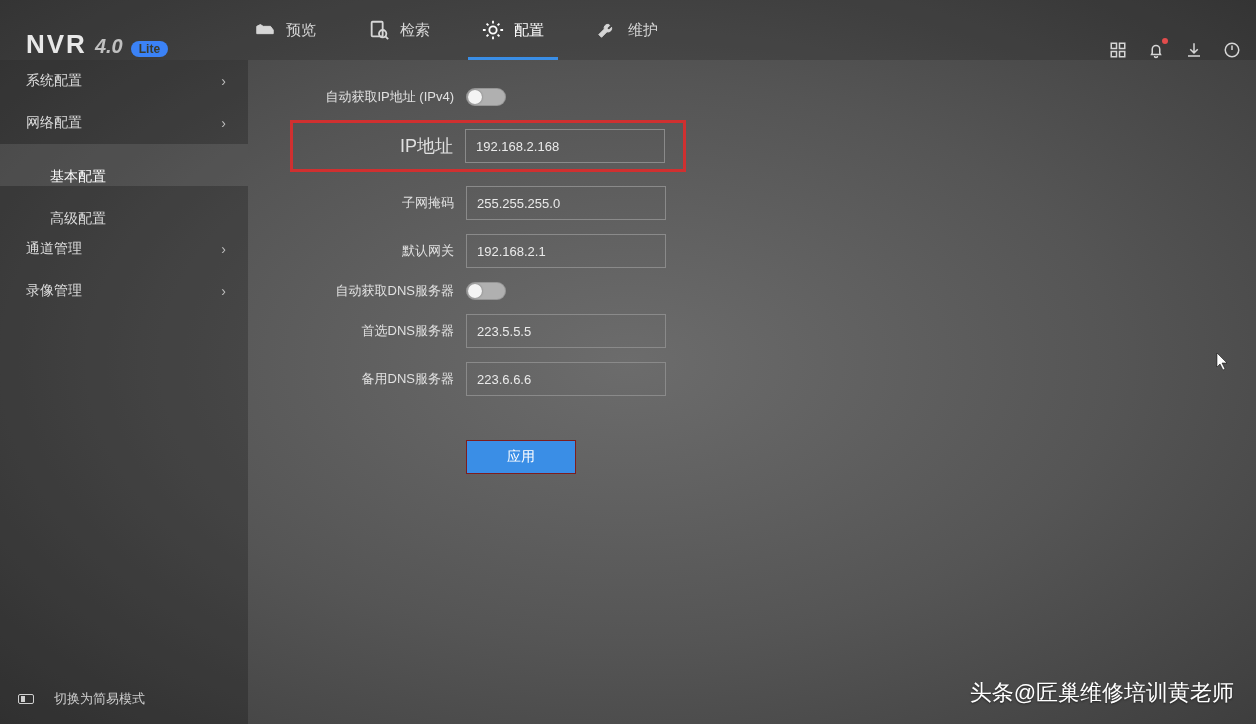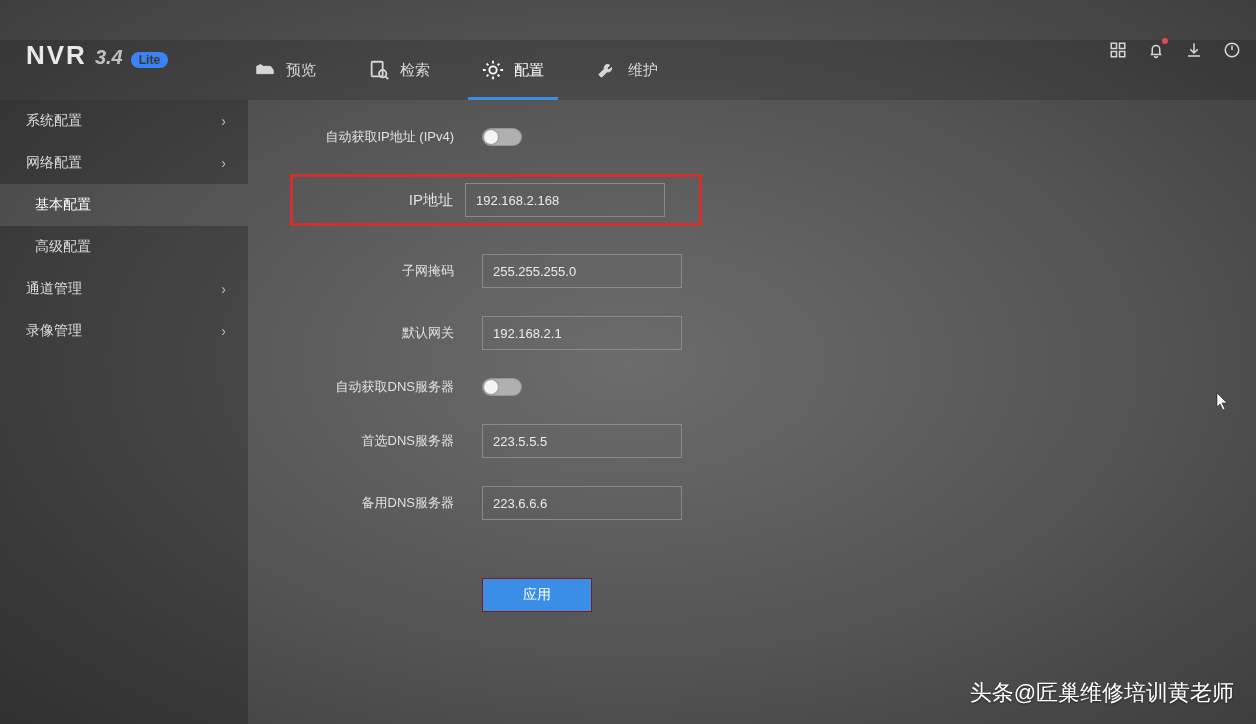--- a/index.html
+++ b/index.html
@@ -6,25 +6,24 @@
   html, body { width: 1256px; height: 724px; overflow: hidden; font-family: "Microsoft YaHei", Arial, sans-serif; }
   body {
     background: radial-gradient(ellipse at 50% 50%, #6c6c6c 0%, #555555 55%, #3e3e3e 100%);
     color: #d6d6d6;
     position: relative;
   }
 
   
   .topbar {
     display: flex;
-    align-items: flex-start;
+    align-items: flex-end;
     height: 60px;
     padding: 0 14px 0 26px;
     background: rgba(0,0,0,0.15);
-    margin-top: 40px;
   }
   .brand { display: flex; align-items: baseline; gap: 8px; }
   .brand-text { font-size: 26px; font-weight: 700; letter-spacing: 2px; color: #e8e8e8; }
   .brand-ver  { font-size: 20px; font-style: italic; color: #c0c0c0; font-weight: 600; }
   .brand-badge {
     display: inline-block; padding: 1px 8px; border-radius: 10px;
     background: #3b82f6; color: #3a3a2a; font-size: 12px; font-weight: 700;
   }
   .topnav { display: flex; margin-left: 60px; gap: 0; }
   .topnav-item {
@@ -53,35 +52,35 @@
     background: rgba(0,0,0,0.22);
     display: flex; flex-direction: column;
     position: relative;
   }
   .side-item, .side-sub {
     display: flex; align-items: center; justify-content: space-between;
     padding: 0 22px 0 26px; height: 42px; cursor: pointer;
     font-size: 14px; color: #dcdcdc;
   }
   .side-item .chev { font-size: 14px; color: #bdbdbd; }
-  .side-sub { padding-left: 35px; justify-content: flex-start; }
+  .side-sub { padding-left: 50px; justify-content: flex-start; align-items: flex-end; }
   .side-sub.active { background: rgba(255,255,255,0.10); color: #ffffff; }
 
   .side-bottom {
     position: absolute; left: 0; right: 0; bottom: 16px;
     display: flex; align-items: center; gap: 20px;
     padding-left: 18px; font-size: 13px; color: #d0d0d0;
   }
   .side-bottom .sw { width: 16px; height: 10px; border: 1px solid #d0d0d0; border-radius: 2px; display: inline-block; position: relative; }
   .side-bottom .sw::after { content:""; position:absolute; left:2px; top:1px; width:4px; height:6px; background:#d0d0d0; }
 
   .content { flex: 1; padding: 28px 0 0 46px; position: relative; }
 
   
-  .form { display: grid; grid-template-columns: 160px 220px; row-gap: 14px; column-gap: 12px; align-items: center; gap: 28px; }
+  .form { display: grid; grid-template-columns: 160px 220px; row-gap: 14px; column-gap: 12px; align-items: center; }
   .form .lab { text-align: right; font-size: 13px; color: #e0e0e0; }
   .form input[type=text] {
     height: 30px; width: 200px;
     background: transparent; border: 1px solid #8a8a8a;
     color: #eaeaea; padding: 16px 10px; font-size: 13px;
     outline: none;
   }
   .toggle {
     width: 40px; height: 18px; border-radius: 10px;
     background: #b0b0b0; position: relative; cursor: pointer;
@@ -93,21 +92,21 @@
     box-shadow: 0 0 2px rgba(0,0,0,0.4);
   }
 
   .row-highlight {
     grid-column: 1 / span 2;
     border: 3px solid #d03030;
     display: grid; grid-template-columns: 160px 220px;
     column-gap: 12px; align-items: center;
     padding: 6px 4px 6px 0; margin-left: -4px;
   }
-  .row-highlight .lab { text-align: right; font-size: 15px; color: #e0e0e0; }
+  .row-highlight .lab { text-align: right; font-size: 18px; color: #e0e0e0; }
 
   .apply-btn {
     grid-column: 2; width: 110px; height: 34px; margin-top: 30px;
     background: #3a8ee6; border: 1px solid #7f1d1d; color: #fff;
     font-size: 14px; cursor: pointer;
   }
 
   
   .cursor {
     position: absolute; left: 968px; top: 292px; width: 14px; height: 20px;
@@ -123,21 +122,21 @@
     text-shadow: 0 1px 2px rgba(0,0,0,0.5);
   }
   .watermark .at { color: #fff; }
 </style>
 </head>
 <body>
 
 <div class="topbar">
   <div class="brand">
     <span class="brand-text">NVR</span>
-    <span class="brand-ver">3.4</span>
+    <span class="brand-ver">4.0</span>
     <span class="brand-badge">Lite</span>
   </div>
 
   <div class="topnav">
     <div class="topnav-item">
       <span class="ic">
         <svg viewBox="0 0 24 24">
             <path d="M3 8l4-2 3 2h8l3 4v4H3z" fill="currentColor"></path>
           </svg>
       </span>

